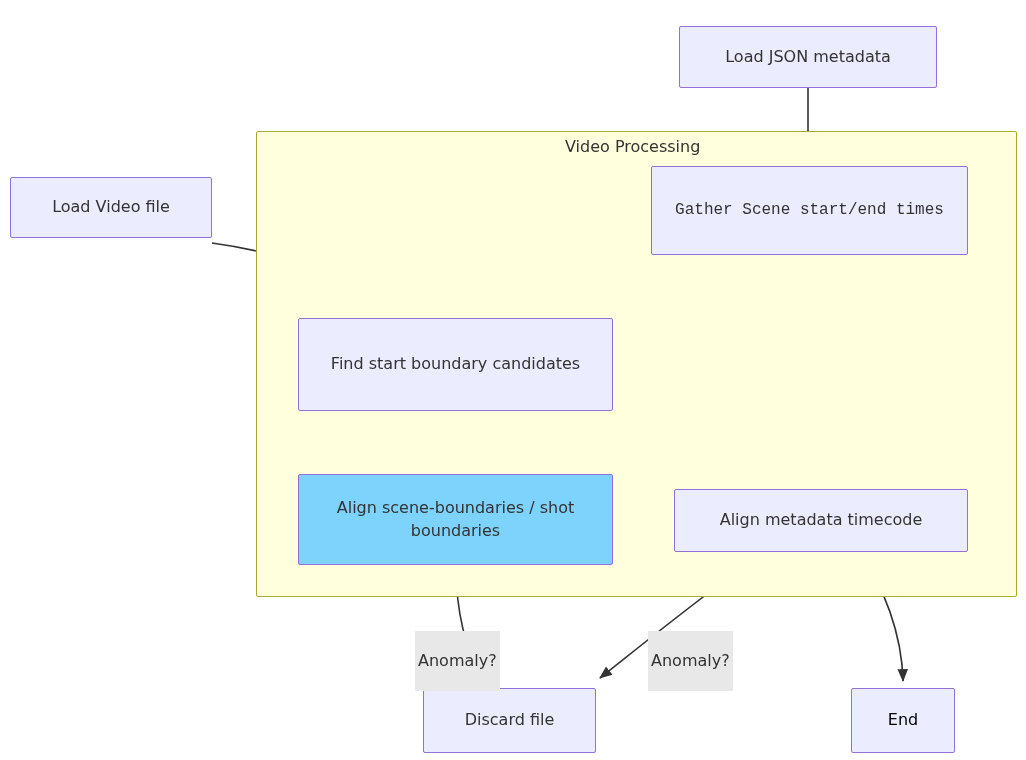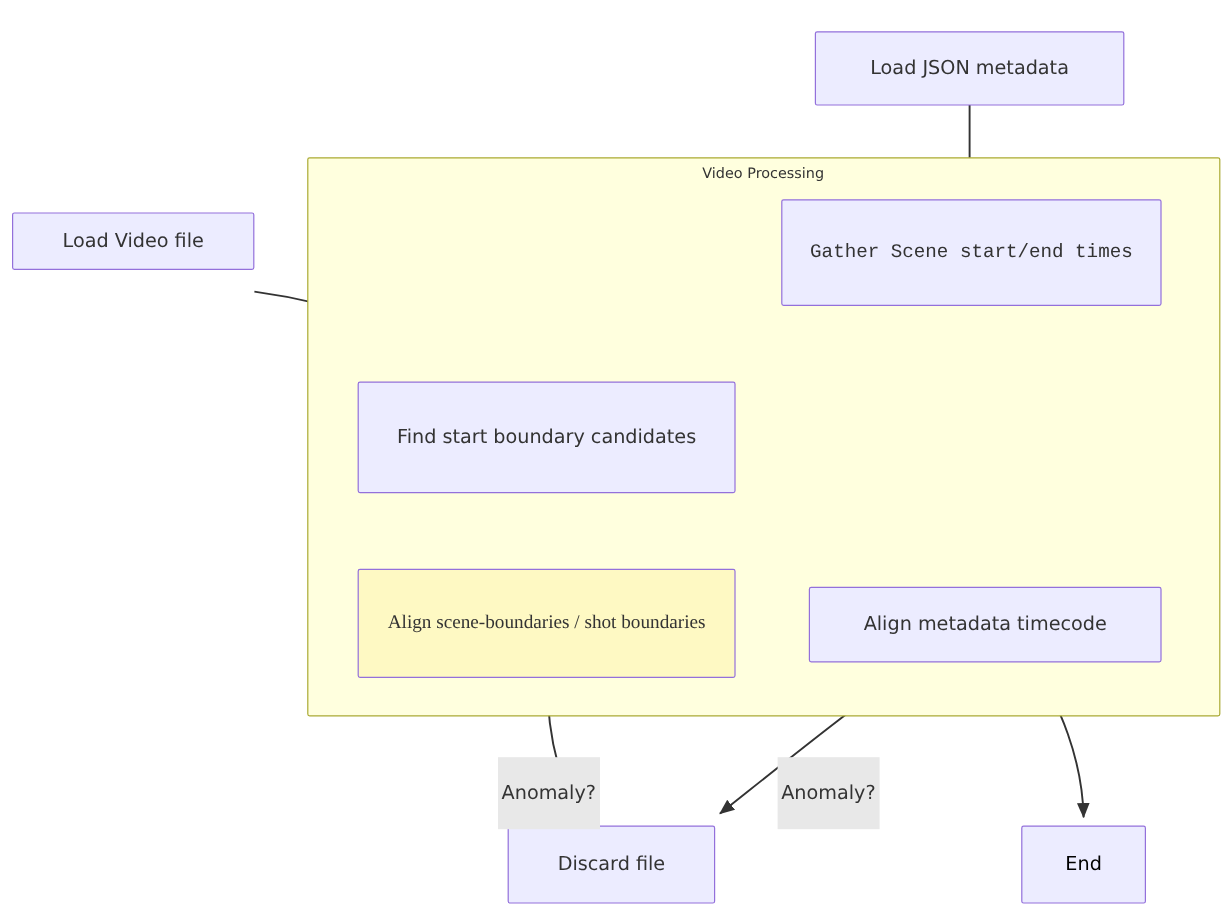--- a/index.html
+++ b/index.html
@@ -27,24 +27,23 @@
   }
   .subgraph {
     position: absolute;
     box-sizing: border-box;
     background: #ffffde;
     border: 1.3px solid #aaaa33;
     border-radius: 2px;
   }
   .subgraph-title {
     position: absolute;
-    font-size: 12px;
+    font-size: 16px;
     color: #333333;
     white-space: nowrap;
-    text-align: center;
   }
   .node {
     position: absolute;
     box-sizing: border-box;
     background: #ececff;
     border: 1.3px solid #9370db;
     border-radius: 2px;
     display: flex;
     align-items: center;
     justify-content: center;
@@ -87,24 +86,24 @@
         <path d="M 858,552 C 884,585 902,635 903,681" fill="none" stroke="#333333" stroke-width="1.6" marker-end="url(#arrowhead)"></path>
       </g>
   </svg>
 
   <div id="subgraphs-group">
       <div class="subgraph" style="left: 256px; top: 131px; width: 761px; height: 466px; background: rgb(255, 255, 222); border-color: rgb(170, 170, 51);"></div>
       <div class="subgraph-title" style="left: 565px; top: 137px; width: 142px; color: rgb(51, 51, 51);">Video Processing</div>
     </div>
   <div id="nodes-group">
       <div class="node" style="left: 679px; top: 26px; width: 258px; height: 62px; background: rgb(236, 236, 255); border-color: rgb(147, 112, 219); color: rgb(51, 51, 51);">Load JSON metadata</div>
-      <div class="node" style="left: 10px; top: 177px; width: 202px; height: 48px; background: rgb(236, 236, 255); border-color: rgb(147, 112, 219); color: rgb(51, 51, 51);">Load Video file</div>
+      <div class="node" style="left: 10px; top: 177px; width: 202px; height: 61px; background: rgb(236, 236, 255); border-color: rgb(147, 112, 219); color: rgb(51, 51, 51);">Load Video file</div>
       <div class="node" style="left: 651px; top: 166px; width: 317px; height: 89px; background: rgb(236, 236, 255); border-color: rgb(147, 112, 219); color: rgb(51, 51, 51); font-family: Liberation Mono, monospace;">Gather Scene start/end times</div>
       <div class="node" style="left: 298px; top: 318px; width: 315px; height: 93px; background: rgb(236, 236, 255); border-color: rgb(147, 112, 219); color: rgb(51, 51, 51);">Find start boundary candidates</div>
-      <div class="node" style="left: 298px; top: 474px; width: 315px; height: 91px; background: #fef9c3; border-color: rgb(147, 112, 219); color: rgb(51, 51, 51); font-family: Liberation Serif, serif;">Align scene-boundaries / shot boundaries</div>
+      <div class="node" style="left: 298px; top: 474px; width: 315px; height: 91px; background: #7dd3fc; border-color: rgb(147, 112, 219); color: rgb(51, 51, 51);">Align scene-boundaries / shot boundaries</div>
       <div class="node" style="left: 674px; top: 489px; width: 294px; height: 63px; background: rgb(236, 236, 255); border-color: rgb(147, 112, 219); color: rgb(51, 51, 51);">Align metadata timecode</div>
       <div class="node" style="left: 423px; top: 688px; width: 173px; height: 65px; background: rgb(236, 236, 255); border-color: rgb(147, 112, 219); color: rgb(51, 51, 51);">Discard file</div>
       <div class="node" style="left: 851px; top: 688px; width: 104px; height: 65px; background: rgb(236, 236, 255); border-color: rgb(147, 112, 219); color: #000000;">End</div>
     </div>
   <div id="edge-labels-group">
       <div class="edge-label" style="left: 415px; top: 631px; background: rgb(232, 232, 232);">Anomaly?</div>
       <div class="edge-label" style="left: 648px; top: 631px; background: rgb(232, 232, 232);">Anomaly?</div>
     </div>
 
 </div>

